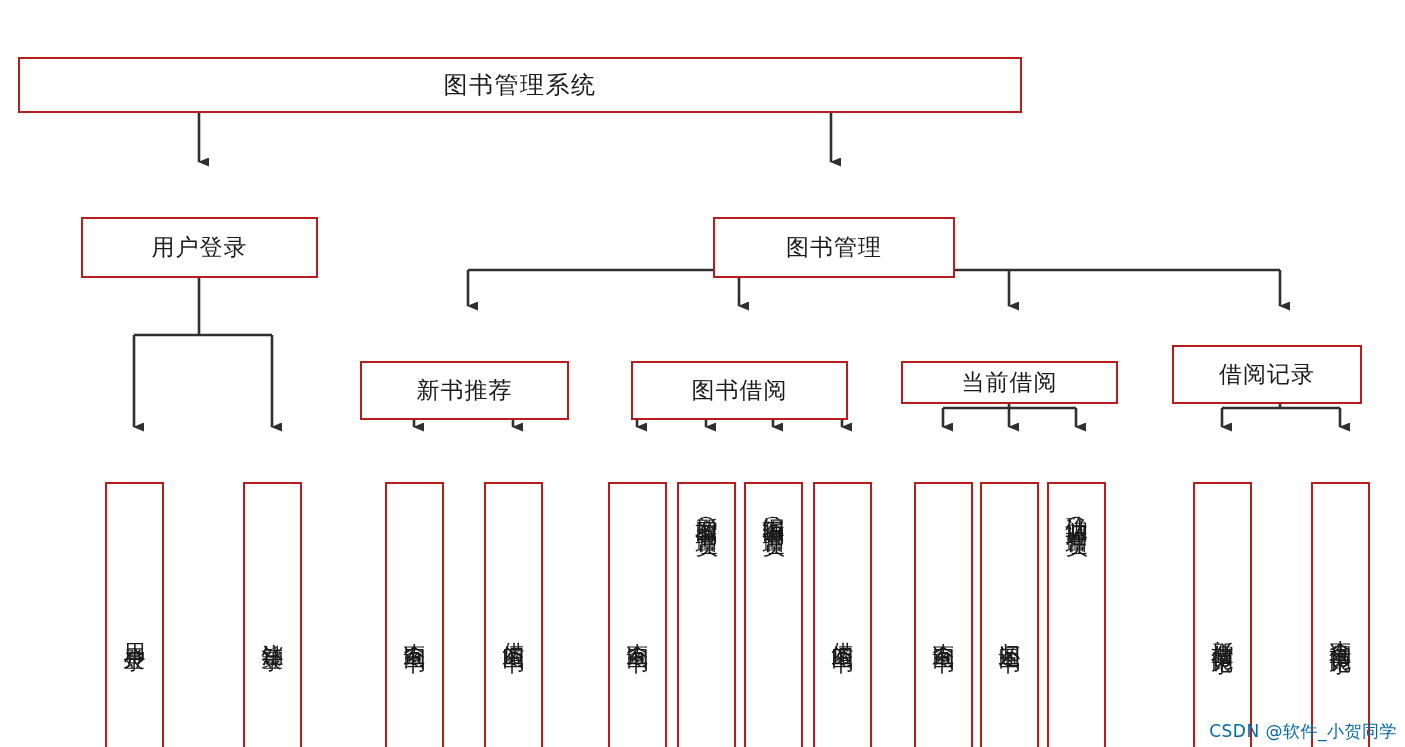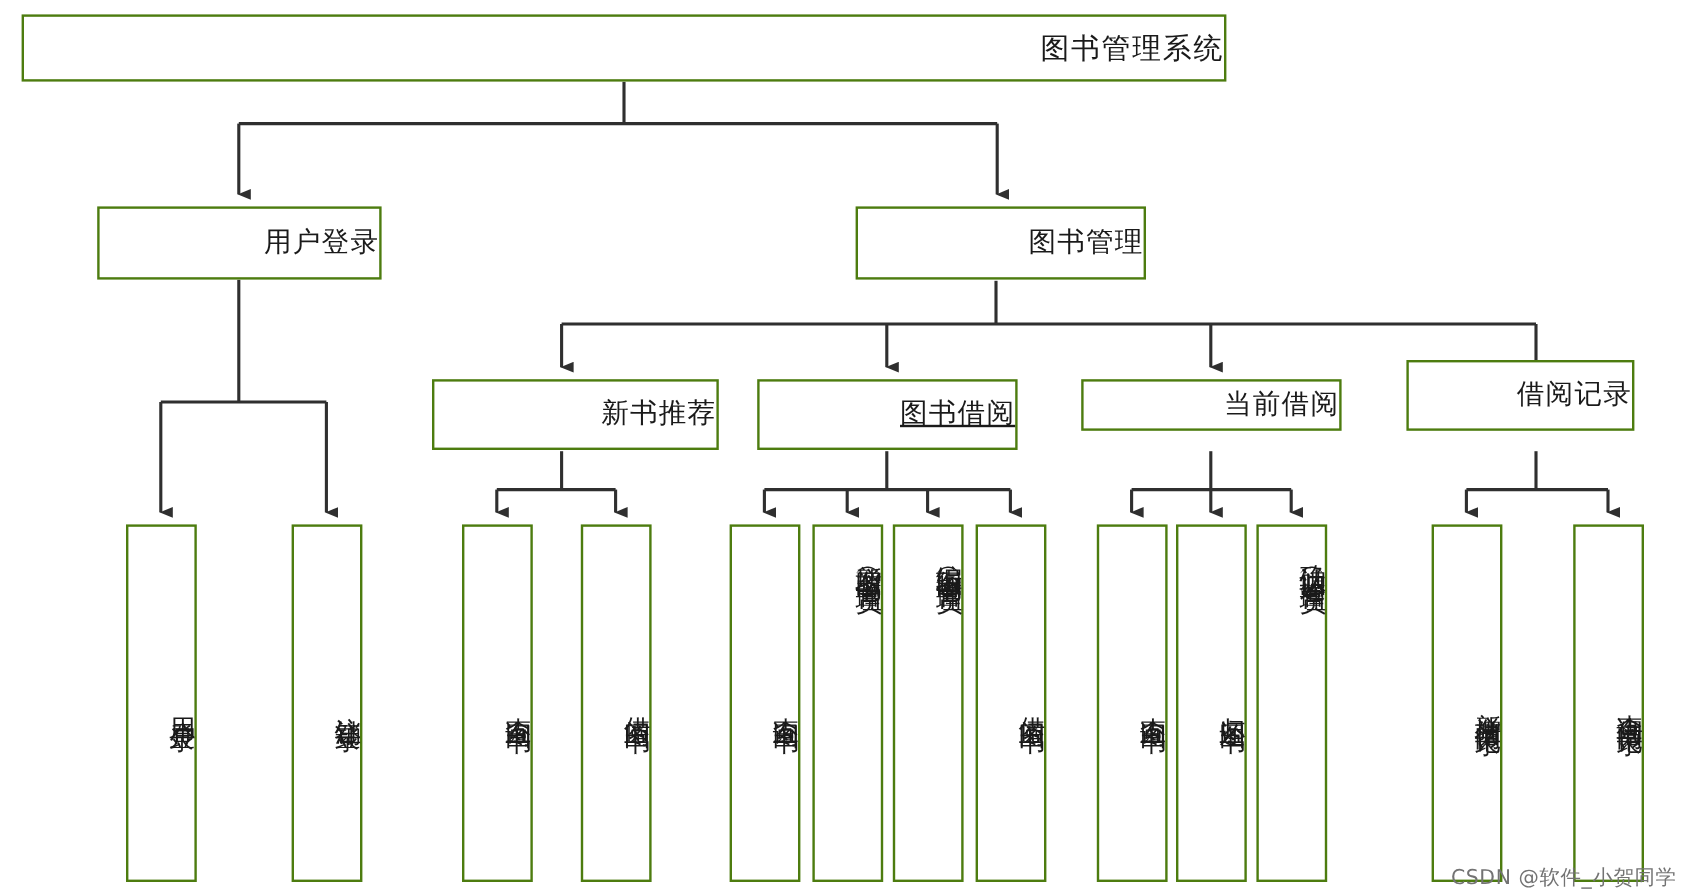--- a/index.html
+++ b/index.html
@@ -20,26 +20,27 @@
     left: 0;
     top: 0;
     width: 1405px;
     height: 747px;
     pointer-events: none;
   }
   .node {
     position: absolute;
     box-sizing: border-box;
     background: #ffffff;
-    border: 2px solid #4d7c0f;
+    border: 2px solid #b91c1c;
     display: flex;
     align-items: center;
-    justify-content: flex-end;
+    justify-content: center;
     color: #1a1a1a;
     z-index: 2;
+    margin-top: 45px;
   }
   .node-label {
     display: block;
     text-align: center;
     line-height: 1.18;
     white-space: nowrap;
   }
   
   .node.h .node-label {
     font-size: 23px;
@@ -64,21 +65,21 @@
   }
   .node.v.mid {
     align-items: center;
     padding-top: 0;
   }
   .watermark {
     position: absolute;
     right: 8px;
     bottom: 4px;
     font-size: 17px;
-    color: #737373;
+    color: #0369a1;
     z-index: 5;
     white-space: nowrap;
     letter-spacing: 0.5px;
   }
 </style>
 </head>
 <body>
 
 <div id="canvas">
 
@@ -137,25 +138,25 @@
   </div>
 
   <div class="node h" style="left:81px; top:172px; width:237px; height:61px;">
     <span class="node-label">用户登录</span>
   </div>
 
   <div class="node h" style="left:713px; top:172px; width:242px; height:61px;">
     <span class="node-label">图书管理</span>
   </div>
 
-  <div class="node h" style="left:360px; top:316px; width:239px; height:59px;">
+  <div class="node h" style="left:360px; top:316px; width:209px; height:59px;">
     <span class="node-label">新书推荐</span>
   </div>
 
-  <div class="node h" style="left:631px; top:316px; width:217px; height:59px;text-decoration:underline;">
+  <div class="node h" style="left:631px; top:316px; width:217px; height:59px;">
     <span class="node-label">图书借阅</span>
   </div>
 
   <div class="node h" style="left:901px; top:316px; width:217px; height:43px;">
     <span class="node-label">当前借阅</span>
   </div>
 
   <div class="node h" style="left:1172px; top:300px; width:190px; height:59px;">
     <span class="node-label">借阅记录</span>
   </div>

